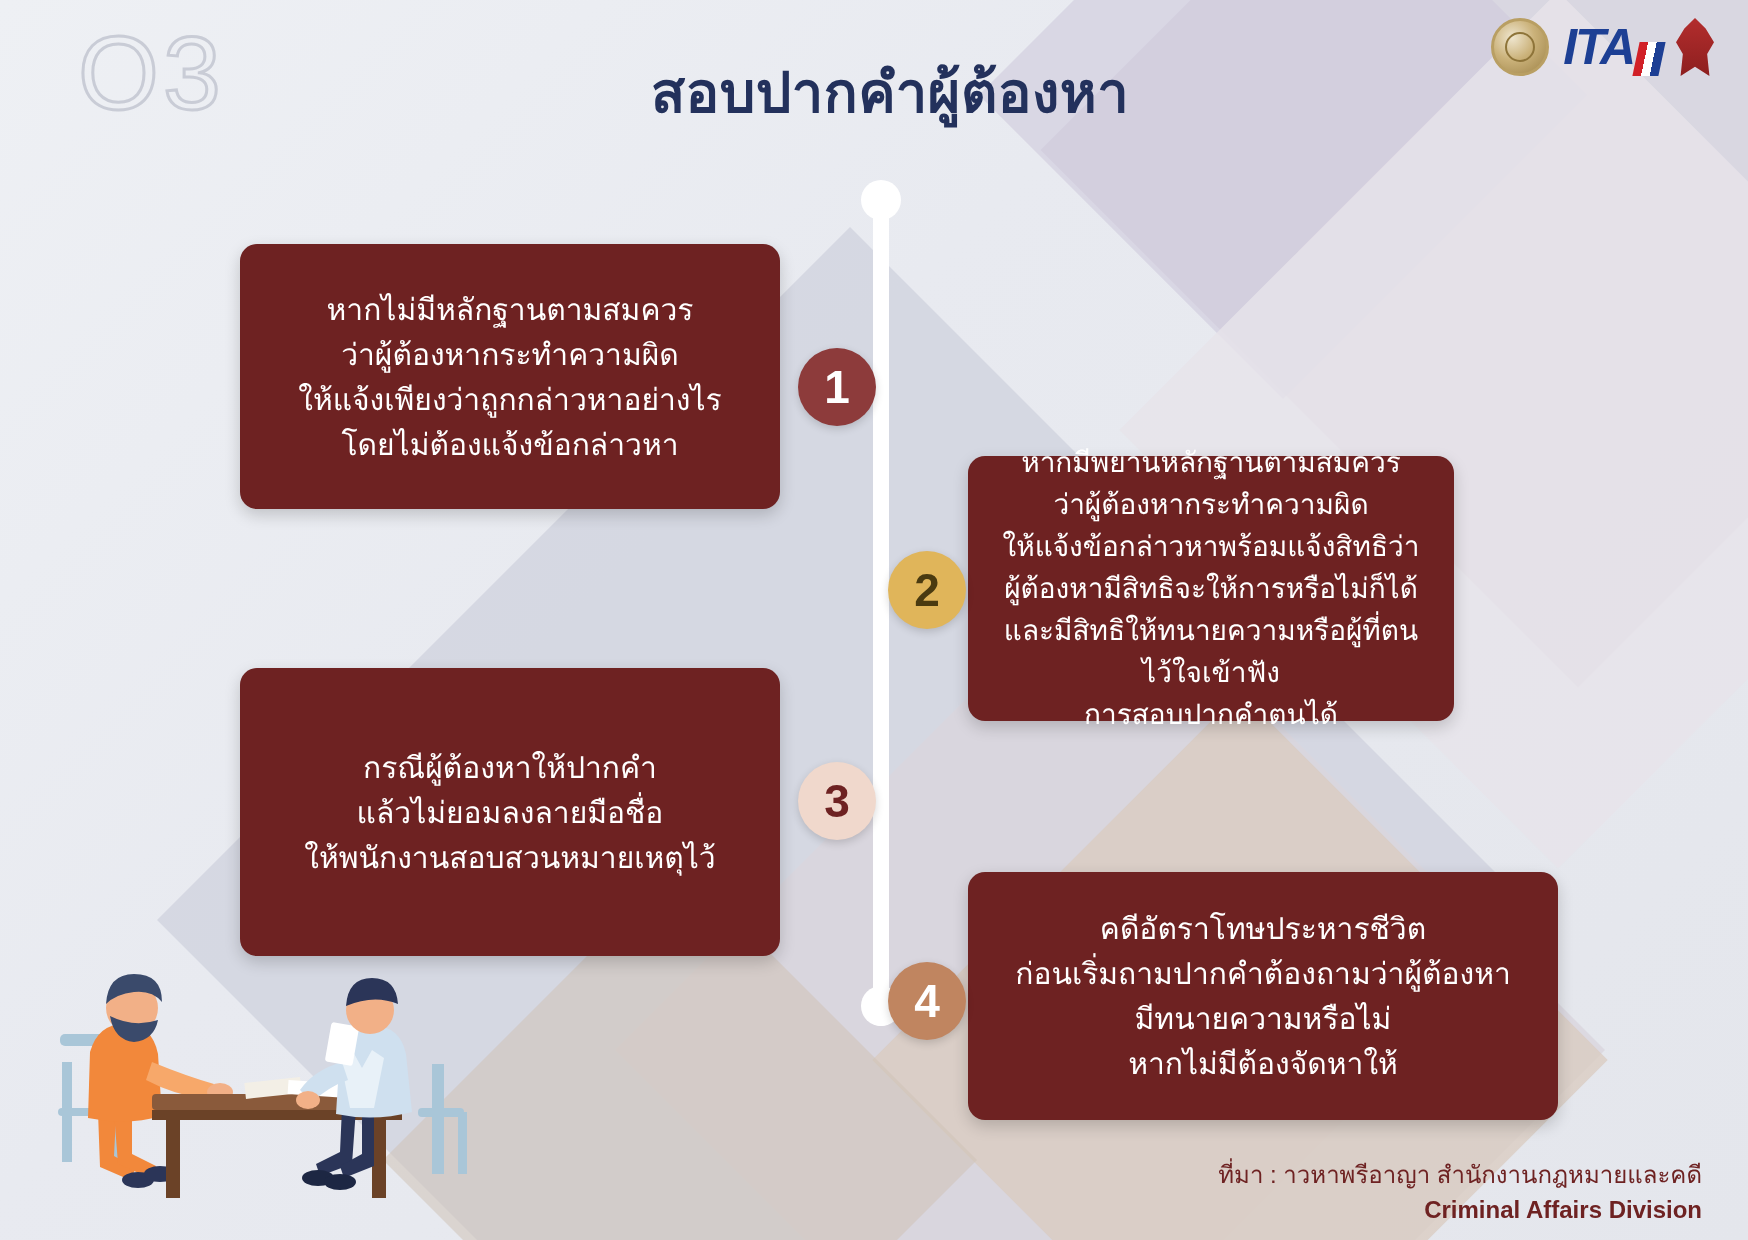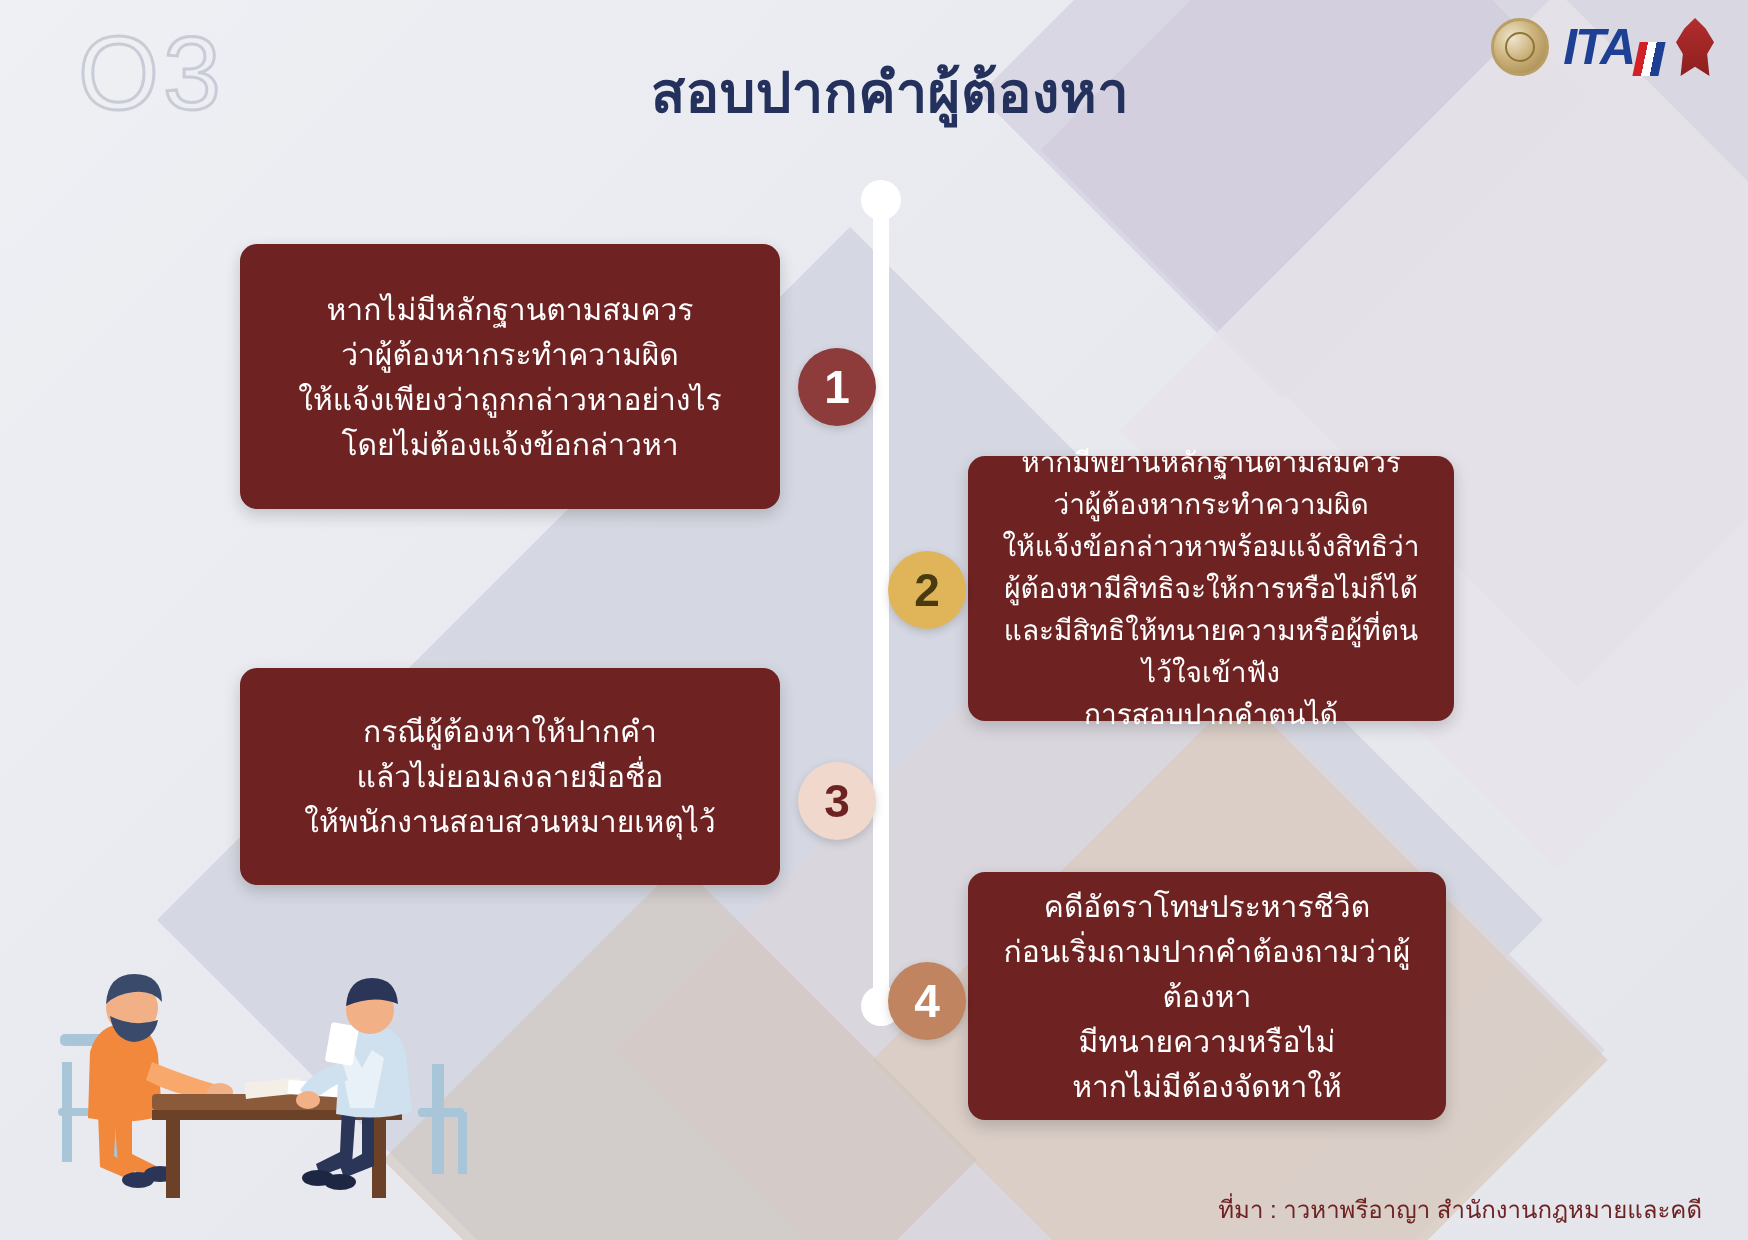--- a/index.html
+++ b/index.html
@@ -204,22 +204,22 @@
     text-align: center;
     padding: 26px 34px;
     box-sizing: border-box;
     line-height: 1.5;
     font-size: 30px;
   }
   .card p { margin: 0; white-space: pre-line; }
 
   .card-1 { left: 240px; top: 244px; width: 540px; height: 265px; display: flex; align-items: center; justify-content: center; }
   .card-2 { left: 968px; top: 456px; width: 486px; height: 265px; display: flex; align-items: center; justify-content: center; font-size: 28px; }
-  .card-3 { left: 240px; top: 668px; width: 540px; height: 217px; display: flex; align-items: center; justify-content: center; }
-  .card-4 { left: 968px; top: 872px; width: 478px; height: 248px; display: flex; align-items: center; justify-content: center; }
+  .card-3 { left: 240px; top: 668px; width: 540px; height: 288px; display: flex; align-items: center; justify-content: center; }
+  .card-4 { left: 968px; top: 872px; width: 590px; height: 248px; display: flex; align-items: center; justify-content: center; }
 
   
   .badge {
     position: absolute;
     width: 78px;
     height: 78px;
     border-radius: 50%;
     display: flex;
     align-items: center;
     justify-content: center;
@@ -363,15 +363,16 @@
       <ellipse cx="268" cy="188" rx="12" ry="9" fill="#f2b087"></ellipse>
       <rect x="288" y="112" width="28" height="40" rx="3" fill="#ffffff" transform="rotate(10 302 132)"></rect>
 
       <circle cx="330" cy="98" r="24" fill="#f2b087"></circle>
       <path d="M306 94 q2 -28 26 -28 q24 0 26 26 q-24 -10 -52 2 Z" fill="#2b3558"></path>
     </g>
   </svg>
 
   <div class="footer">
     <div class="src">ที่มา : าวหาพรีอาญา สำนักงานกฎหมายและคดี</div>
+    <div>Criminal Affairs Division</div>
   </div>
 
 </div>
 
 </body></html>

